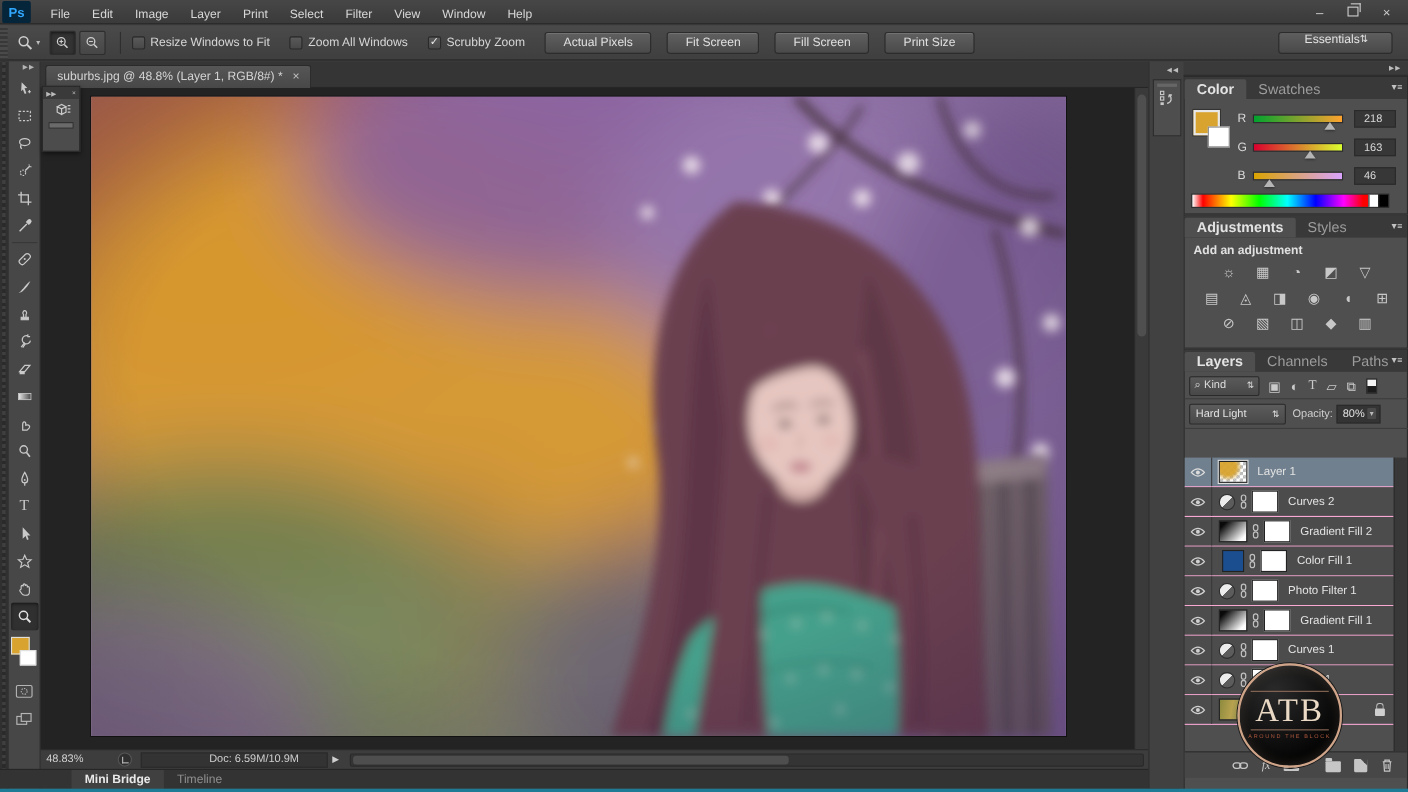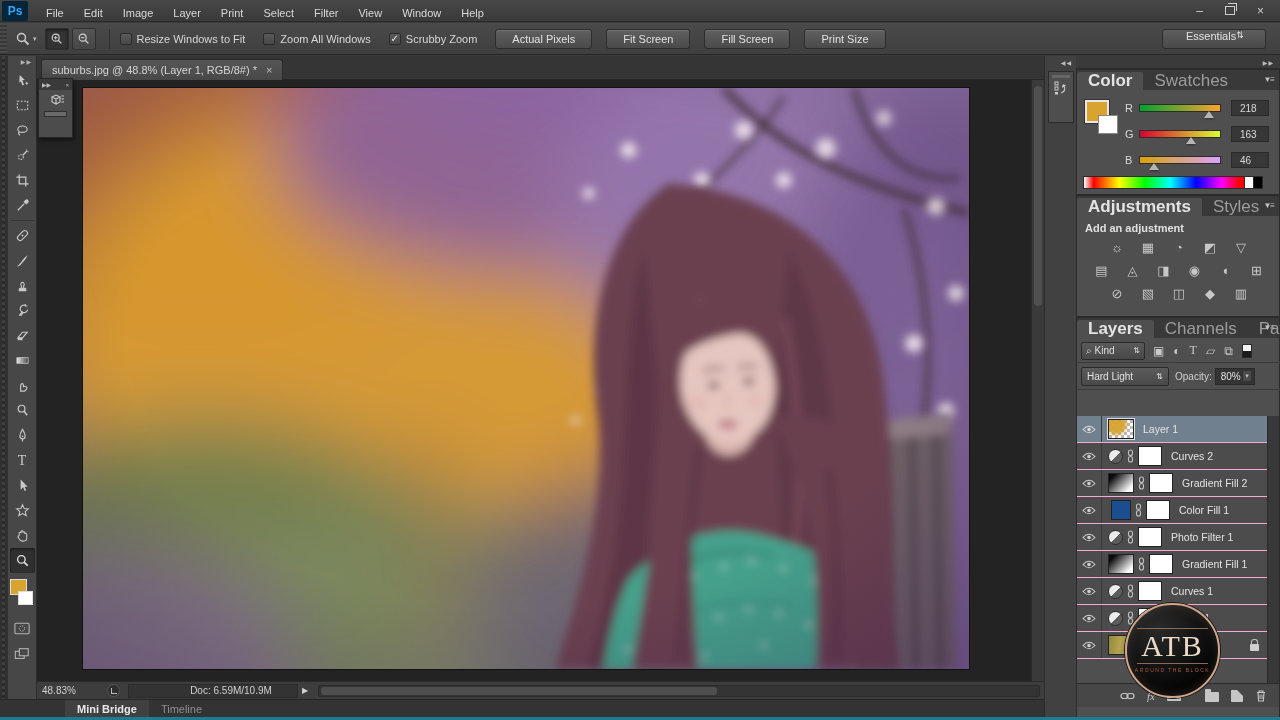--- a/index.html
+++ b/index.html
@@ -106,21 +106,21 @@
   .strip-pod { margin:5px auto 0; width:26px; height:52px; background:#4e4e4e; border:1px solid #2b2b2b;
     display:flex; flex-direction:column; align-items:center; padding-top:3px; gap:2px; }
   .pod-label { width:18px; height:3px; background:#666; }
 
   
   .dock { position:absolute; left:1076px; top:56px; width:204px; height:664px; background:#464646; }
   .dock-head { height:13px; display:flex; justify-content:flex-end; align-items:center; padding-right:6px;
     color:#bdbdbd; font-size:6px; letter-spacing:1px; background:#3a3a3a; border-bottom:1px solid #2b2b2b; }
   .panel { position:absolute; left:0; width:204px; background:#4f4f4f; border:1px solid #2b2b2b; }
   .ptabs { height:20px; background:#393939; display:flex; align-items:flex-end; position:relative; }
-  .ptab { height:18px; line-height:18px; padding:0 11px; font-size:17px; color:#9c9c9c; }
+  .ptab { height:18px; line-height:18px; padding:0 11px; font-size:13px; color:#9c9c9c; }
   .ptab.active { background:#4f4f4f; color:#e3e3e3; font-weight:bold; border-radius:2px 2px 0 0; }
   .pmenu { position:absolute; right:5px; top:5px; color:#c2c2c2; font-size:8px; letter-spacing:-1px; }
 
   
   .color-swatches { position:absolute; left:8px; top:30px; width:34px; height:36px; }
   .color-fg { position:absolute; left:0; top:0; width:24px; height:23px; border:2px solid #e8e8e8; box-shadow:0 0 0 1px #333; }
   .color-bg { position:absolute; left:13px; top:15px; width:20px; height:19px; background:#fff; border:1px solid #888; }
   .ch-row { position:absolute; left:48px; width:150px; height:22px; display:flex; align-items:center; }
   .ch-label { width:14px; color:#d8d8d8; font-size:11px; }
   .ch-bar { position:relative; width:82px; height:8px; border:1px solid #2c2c2c; }

